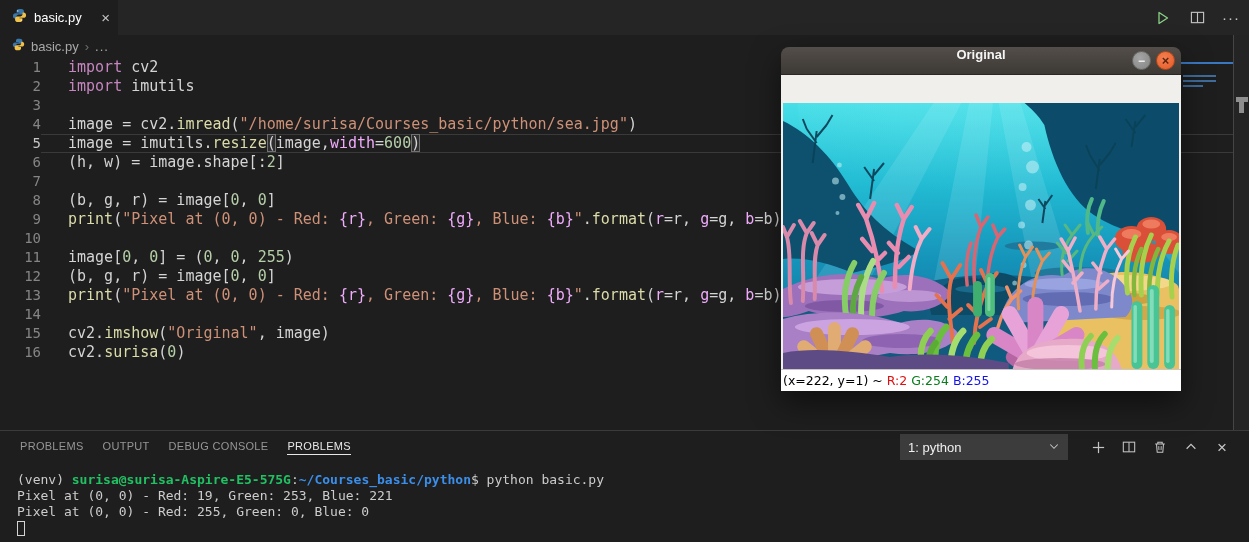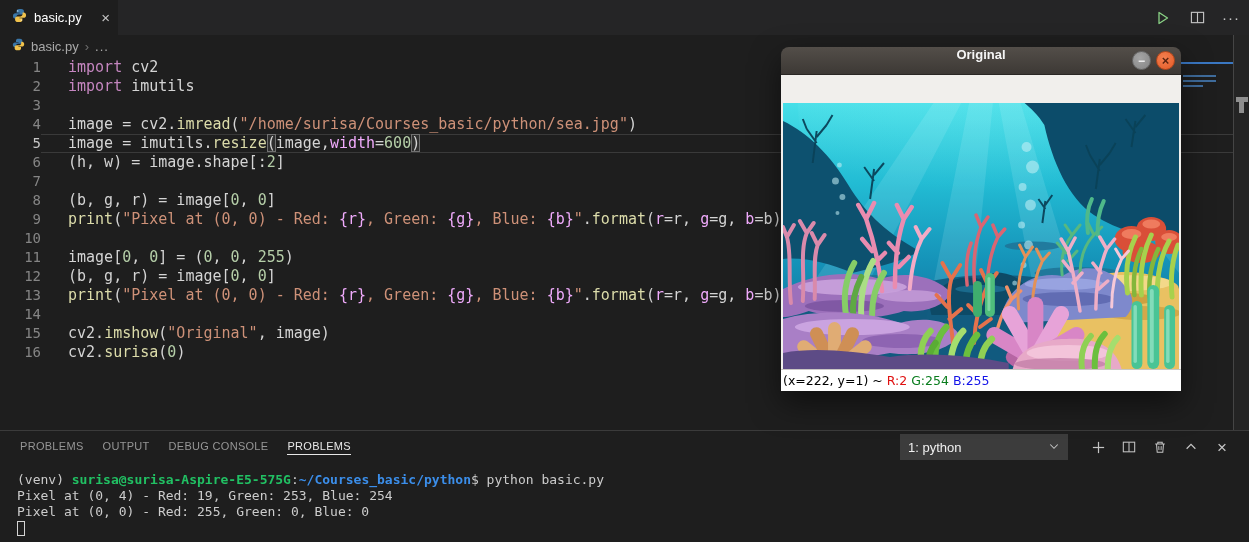--- a/index.html
+++ b/index.html
@@ -182,21 +182,21 @@
         <span class="panel-icon">
           <svg width="14" height="14" viewBox="0 0 16 16">
               <polyline points="3,10 8,5 13,10" fill="none" stroke="#c5c5c5" stroke-width="1.4"></polyline>
             </svg>
         </span>
         <span class="panel-icon panel-close-x">×</span>
       </div>
     </div>
     <div class="terminal" id="term-lines">
         <div class="term-line"><span class="t-pl">(venv) </span><span class="t-green">surisa@surisa-Aspire-E5-575G</span><span class="t-pl">:</span><span class="t-blue">~/Courses_basic/python</span><span class="t-pl">$ python basic.py</span></div>
-        <div class="term-line"><span class="t-pl">Pixel at (0, 4) - Red: 19, Green: 253, Blue: 254</span></div>
+        <div class="term-line"><span class="t-pl">Pixel at (0, 0) - Red: 19, Green: 253, Blue: 221</span></div>
         <div class="term-line"><span class="t-pl">Pixel at (0, 0) - Red: 255, Green: 0, Blue: 0</span></div>
         <div class="term-cursor"></div>
       </div>
   </div>
 
   <div class="cv-window">
     <div class="cv-titlebar">
       <span class="cv-title">Original</span>
       <div class="cv-btns">
         <span class="cv-btn cv-min">−</span>

